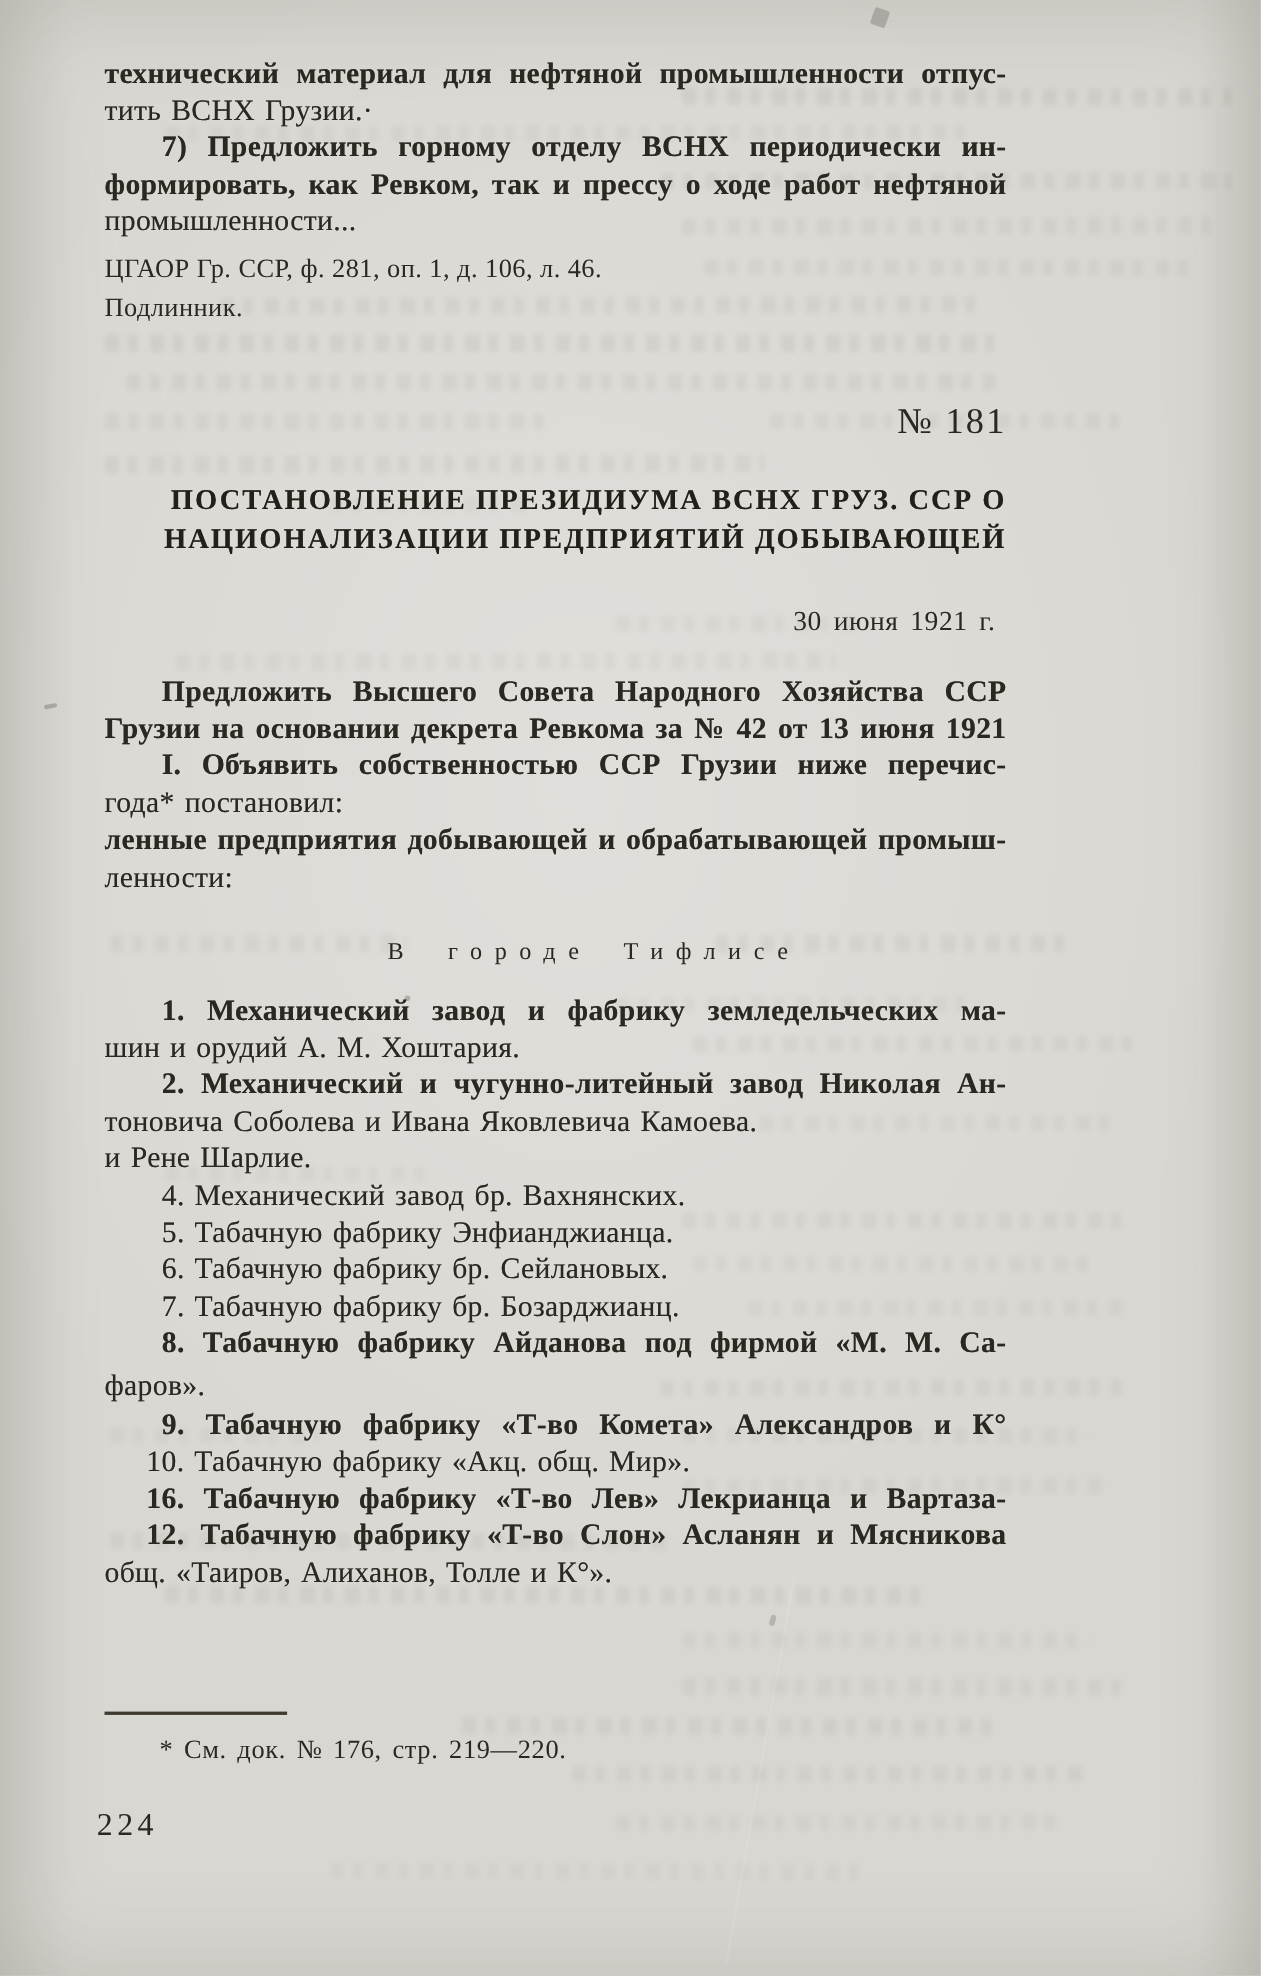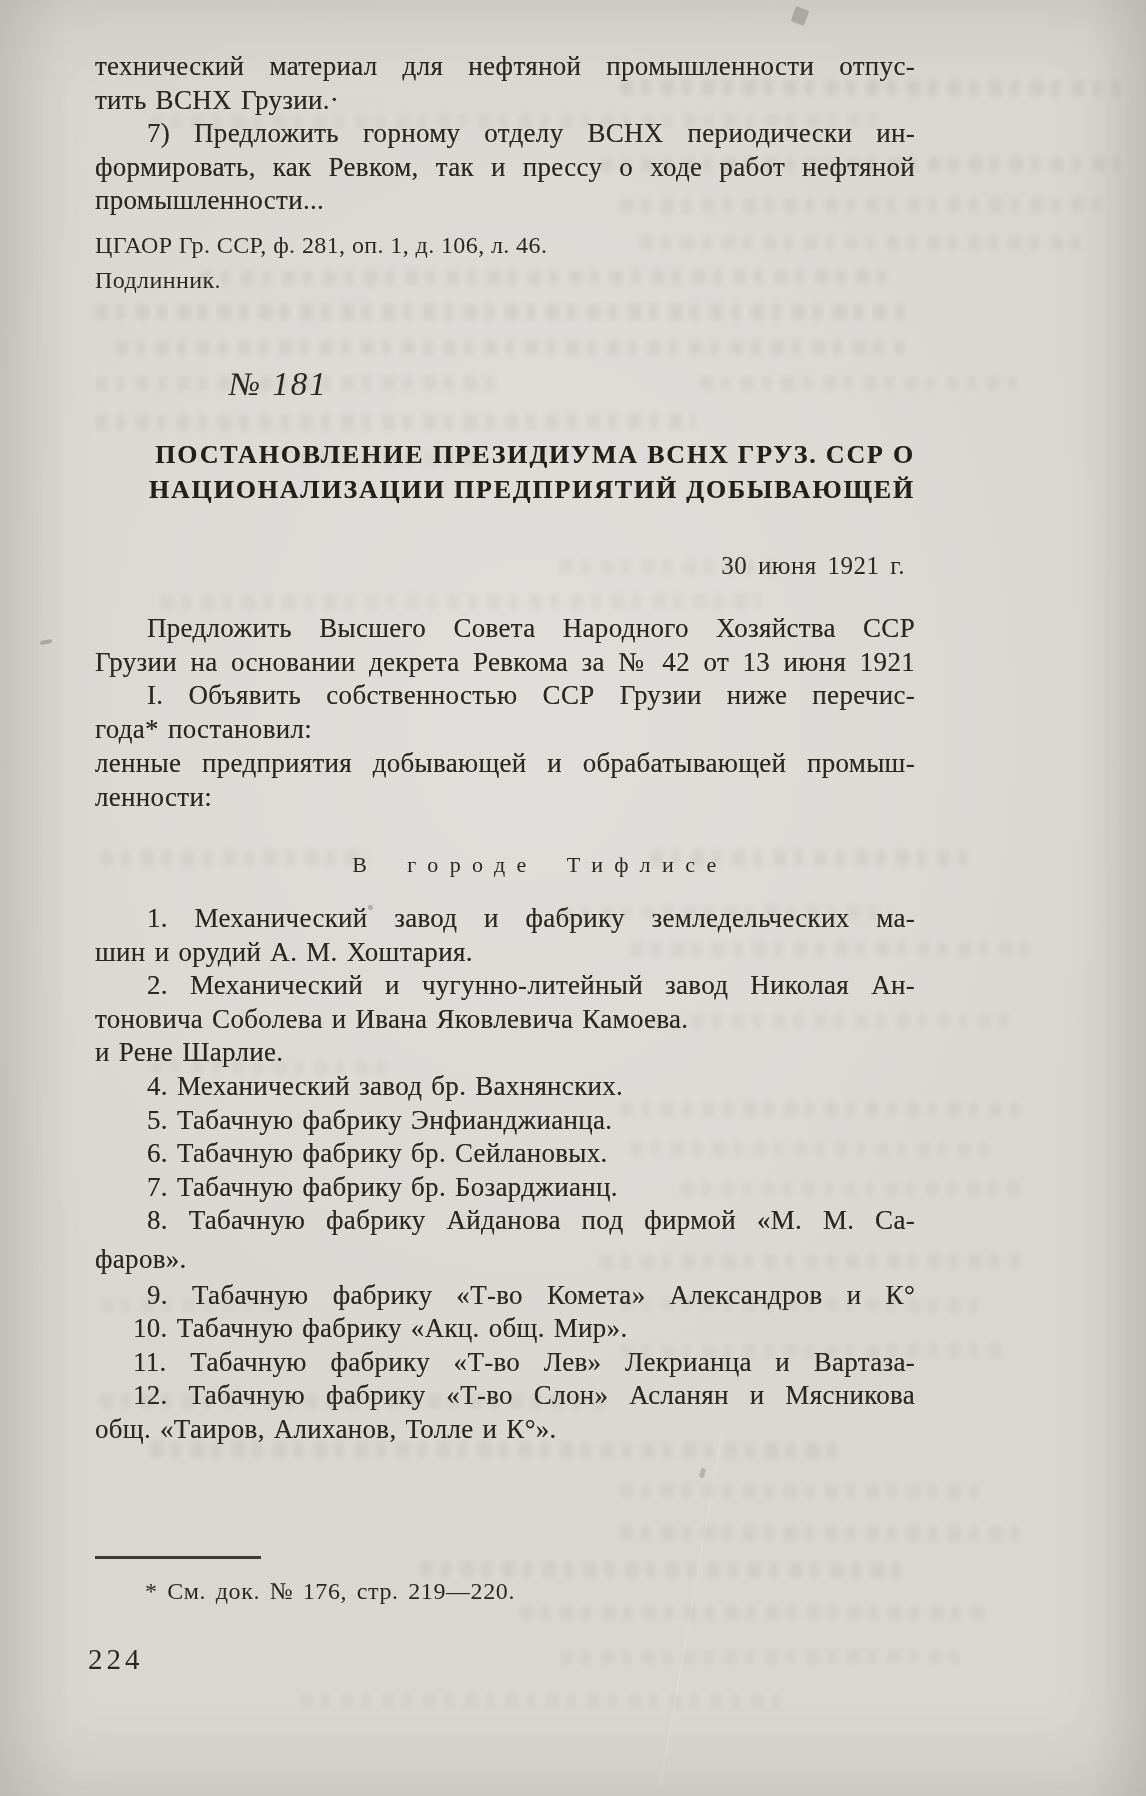--- a/index.html
+++ b/index.html
@@ -14,27 +14,27 @@
       radial-gradient(ellipse 900px 1200px at 46% 40%, rgba(255,255,255,.20), rgba(255,255,255,0) 70%),
       linear-gradient(90deg, rgba(120,115,104,.10), rgba(120,115,104,0) 6%, rgba(120,115,104,0) 95%, rgba(120,115,104,.12)),
       var(--paper);
     overflow:hidden;
     font-family:"Liberation Serif","DejaVu Serif",serif;
     color:var(--ink);
     box-shadow:inset 0 0 90px rgba(95,90,78,.22);
   }
   .block{position:absolute;left:95px;width:820px;z-index:3;}
   .tline{white-space:pre-wrap;}
-  .tline.fill{text-align:justify;text-align-last:justify;}
+  .tline.fill{text-align:justify;text-align-last:justify;font-weight:bold;}
   .tline.ind{text-indent:52px;}
   .tline.ind2{text-indent:38px;}
 
   .prev-body{top:50px;font-size:27px;line-height:33.5px;letter-spacing:.3px;word-spacing:2px;}
   .archive{top:228px;font-size:24px;line-height:35px;letter-spacing:.4px;}
-  .doc-number{top:366px;font-size:33px;font-style:italic;text-align:left;padding-left:134px;box-sizing:border-box;letter-spacing:2px;}
+  .doc-number{top:366px;font-size:33px;text-align:right;padding-left:134px;box-sizing:border-box;letter-spacing:2px;}
   .title{top:437px;font-size:26px;font-weight:bold;line-height:35px;text-align:right;letter-spacing:1.8px;color:#232019;}
   .title .tline{white-space:nowrap;}
   .date{top:552px;font-size:25px;text-align:right;padding-right:10px;box-sizing:border-box;letter-spacing:.5px;word-spacing:4px;}
   .body-par{top:612px;font-size:27px;line-height:33.7px;letter-spacing:.3px;word-spacing:2px;}
   .section{top:852px;font-size:22px;text-align:center;letter-spacing:.52em;word-spacing:.55em;padding-left:70px;box-sizing:border-box;}
   .items{top:902px;font-size:27px;line-height:33.6px;letter-spacing:.3px;word-spacing:2px;}
   .items .tline:nth-child(11){margin-top:5px;}
   .items .tline:nth-child(12){margin-top:2px;}
   .foot-rule{position:absolute;left:95px;top:1556px;width:166px;height:3px;background:#3e3a30;z-index:3;}
   .footnote{top:1578px;font-size:24px;letter-spacing:.6px;word-spacing:3px;}
@@ -140,21 +140,21 @@
       <div class="tline">тоновича Соболева и Ивана Яковлевича Камоева.</div>
       <div class="tline">и Рене Шарлие.</div>
       <div class="tline ind">4. Механический завод бр. Вахнянских.</div>
       <div class="tline ind">5. Табачную фабрику Энфианджианца.</div>
       <div class="tline ind">6. Табачную фабрику бр. Сейлановых.</div>
       <div class="tline ind">7. Табачную фабрику бр. Бозарджианц.</div>
       <div class="tline fill ind">8. Табачную фабрику Айданова под фирмой «М. М. Са-</div>
       <div class="tline">фаров».</div>
       <div class="tline fill ind">9. Табачную фабрику «Т-во Комета» Александров и К°</div>
       <div class="tline ind2">10. Табачную фабрику «Акц. общ. Мир».</div>
-      <div class="tline fill ind2">11. Табачную фабрику «Т-во Лев» Лекрианца и Вартаза-</div>
+      <div class="tline fill ind2">16. Табачную фабрику «Т-во Лев» Лекрианца и Вартаза-</div>
       <div class="tline fill ind2">12. Табачную фабрику «Т-во Слон» Асланян и Мясникова</div>
       <div class="tline">общ. «Таиров, Алиханов, Толле и К°».</div>
     </div>
 
   <div class="foot-rule"></div>
 
   <div class="block footnote">
     <div class="tline">* См. док. № 176, стр. 219—220.</div>
   </div>
 

